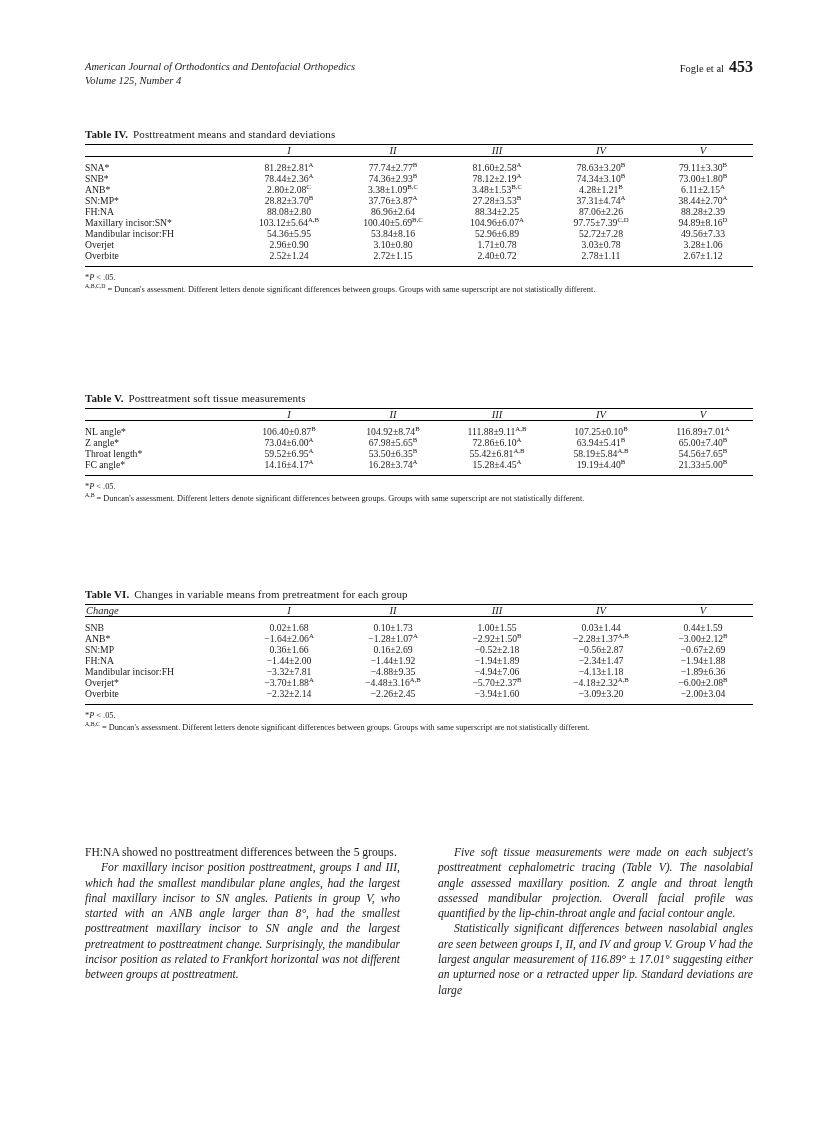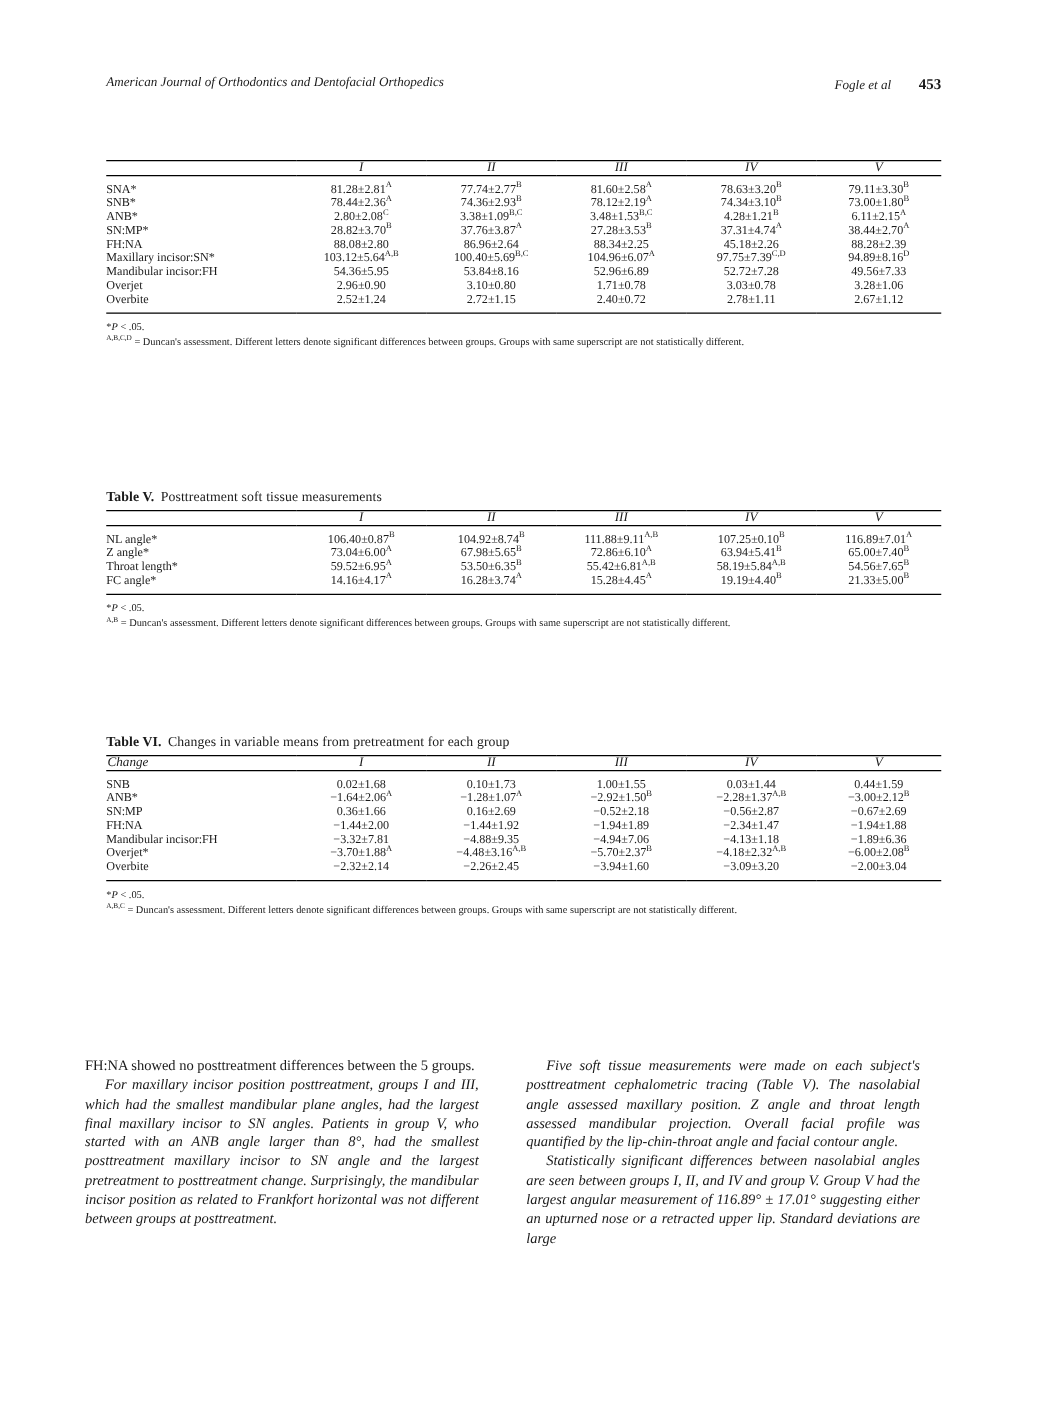--- a/index.html
+++ b/index.html
@@ -36,22 +36,22 @@
     font-style: italic;
     font-size: 10.5px;
     line-height: 14px;
   }
   .runhead-right {
     font-size: 10.5px;
     line-height: 14px;
     white-space: nowrap;
     padding-top: 0px;
   }
-  .runhead-right .authors { font-style: italic; }
-  .runhead-right .pageno { font-weight: bold; font-style: normal; font-size: 12px; margin-left: 22px; }
+  .runhead-right .authors { }
+  .runhead-right .pageno { font-weight: bold; font-style: normal; font-size: 16px; margin-left: 5px; }
 
   
   .table-block { position: absolute; left: 85px; width: 668px; }
   .tbl-caption {
     font-size: 11px;
     margin-bottom: 4px;
     letter-spacing: .1px;
   }
   .tbl-caption .tnum { font-weight: bold; }
   .tbl-caption .ttitle { margin-left: 5px; }
@@ -96,21 +96,21 @@
     font-size: 8.3px;
     line-height: 11.5px;
     margin-top: 5px;
     width: 668px;
   }
   .tbl-foot .ital { font-style: italic; }
 
   
   .body-cols {
     position: absolute;
-    left: 68px;
+    left: 85px;
     top: 845px;
     width: 668px;
     display: flex;
     gap: 38px;
   }
   .col {
     width: 321px;
     font-size: 11.6px;
     line-height: 15.3px;
     text-align: justify;
@@ -121,27 +121,29 @@
   .col p.indent { text-indent: 16px; font-style: italic; }
 </style>
 </head>
 <body>
 
 <div class="page">
 
   <div class="runhead">
     <div class="runhead-left">
       <div>American Journal of Orthodontics and Dentofacial Orthopedics</div>
+      <div>Volume 125, Number 4</div>
     </div>
     <div class="runhead-right">
       <span class="authors">Fogle et al</span><span class="pageno">453</span>
     </div>
   </div>
 
   <div class="table-block" id="tbl-0" style="top:128px">
+      <div class="tbl-caption"><span class="tnum">Table IV.</span><span class="ttitle">Posttreatment means and standard deviations</span></div>
       <table class="data">
         <colgroup>
           <col style="width: 152px;">
           <col style="width: 104px;">
           <col style="width: 104px;">
           <col style="width: 104px;">
           <col style="width: 104px;">
           <col style="width: 100px;">
         </colgroup>
         <thead>
@@ -193,21 +195,21 @@
             <td class="val">37.76±3.87<sup>A</sup></td>
             <td class="val">27.28±3.53<sup>B</sup></td>
             <td class="val">37.31±4.74<sup>A</sup></td>
             <td class="val">38.44±2.70<sup>A</sup></td>
           </tr>
           <tr>
             <td class="lbl">FH:NA</td>
             <td class="val">88.08±2.80</td>
             <td class="val">86.96±2.64</td>
             <td class="val">88.34±2.25</td>
-            <td class="val">45.18±2.26</td>
+            <td class="val">87.06±2.26</td>
             <td class="val">88.28±2.39</td>
           </tr>
           <tr>
             <td class="lbl">Maxillary incisor:SN*</td>
             <td class="val">103.12±5.64<sup>A,B</sup></td>
             <td class="val">100.40±5.69<sup>B,C</sup></td>
             <td class="val">104.96±6.07<sup>A</sup></td>
             <td class="val">97.75±7.39<sup>C,D</sup></td>
             <td class="val">94.89±8.16<sup>D</sup></td>
           </tr>

